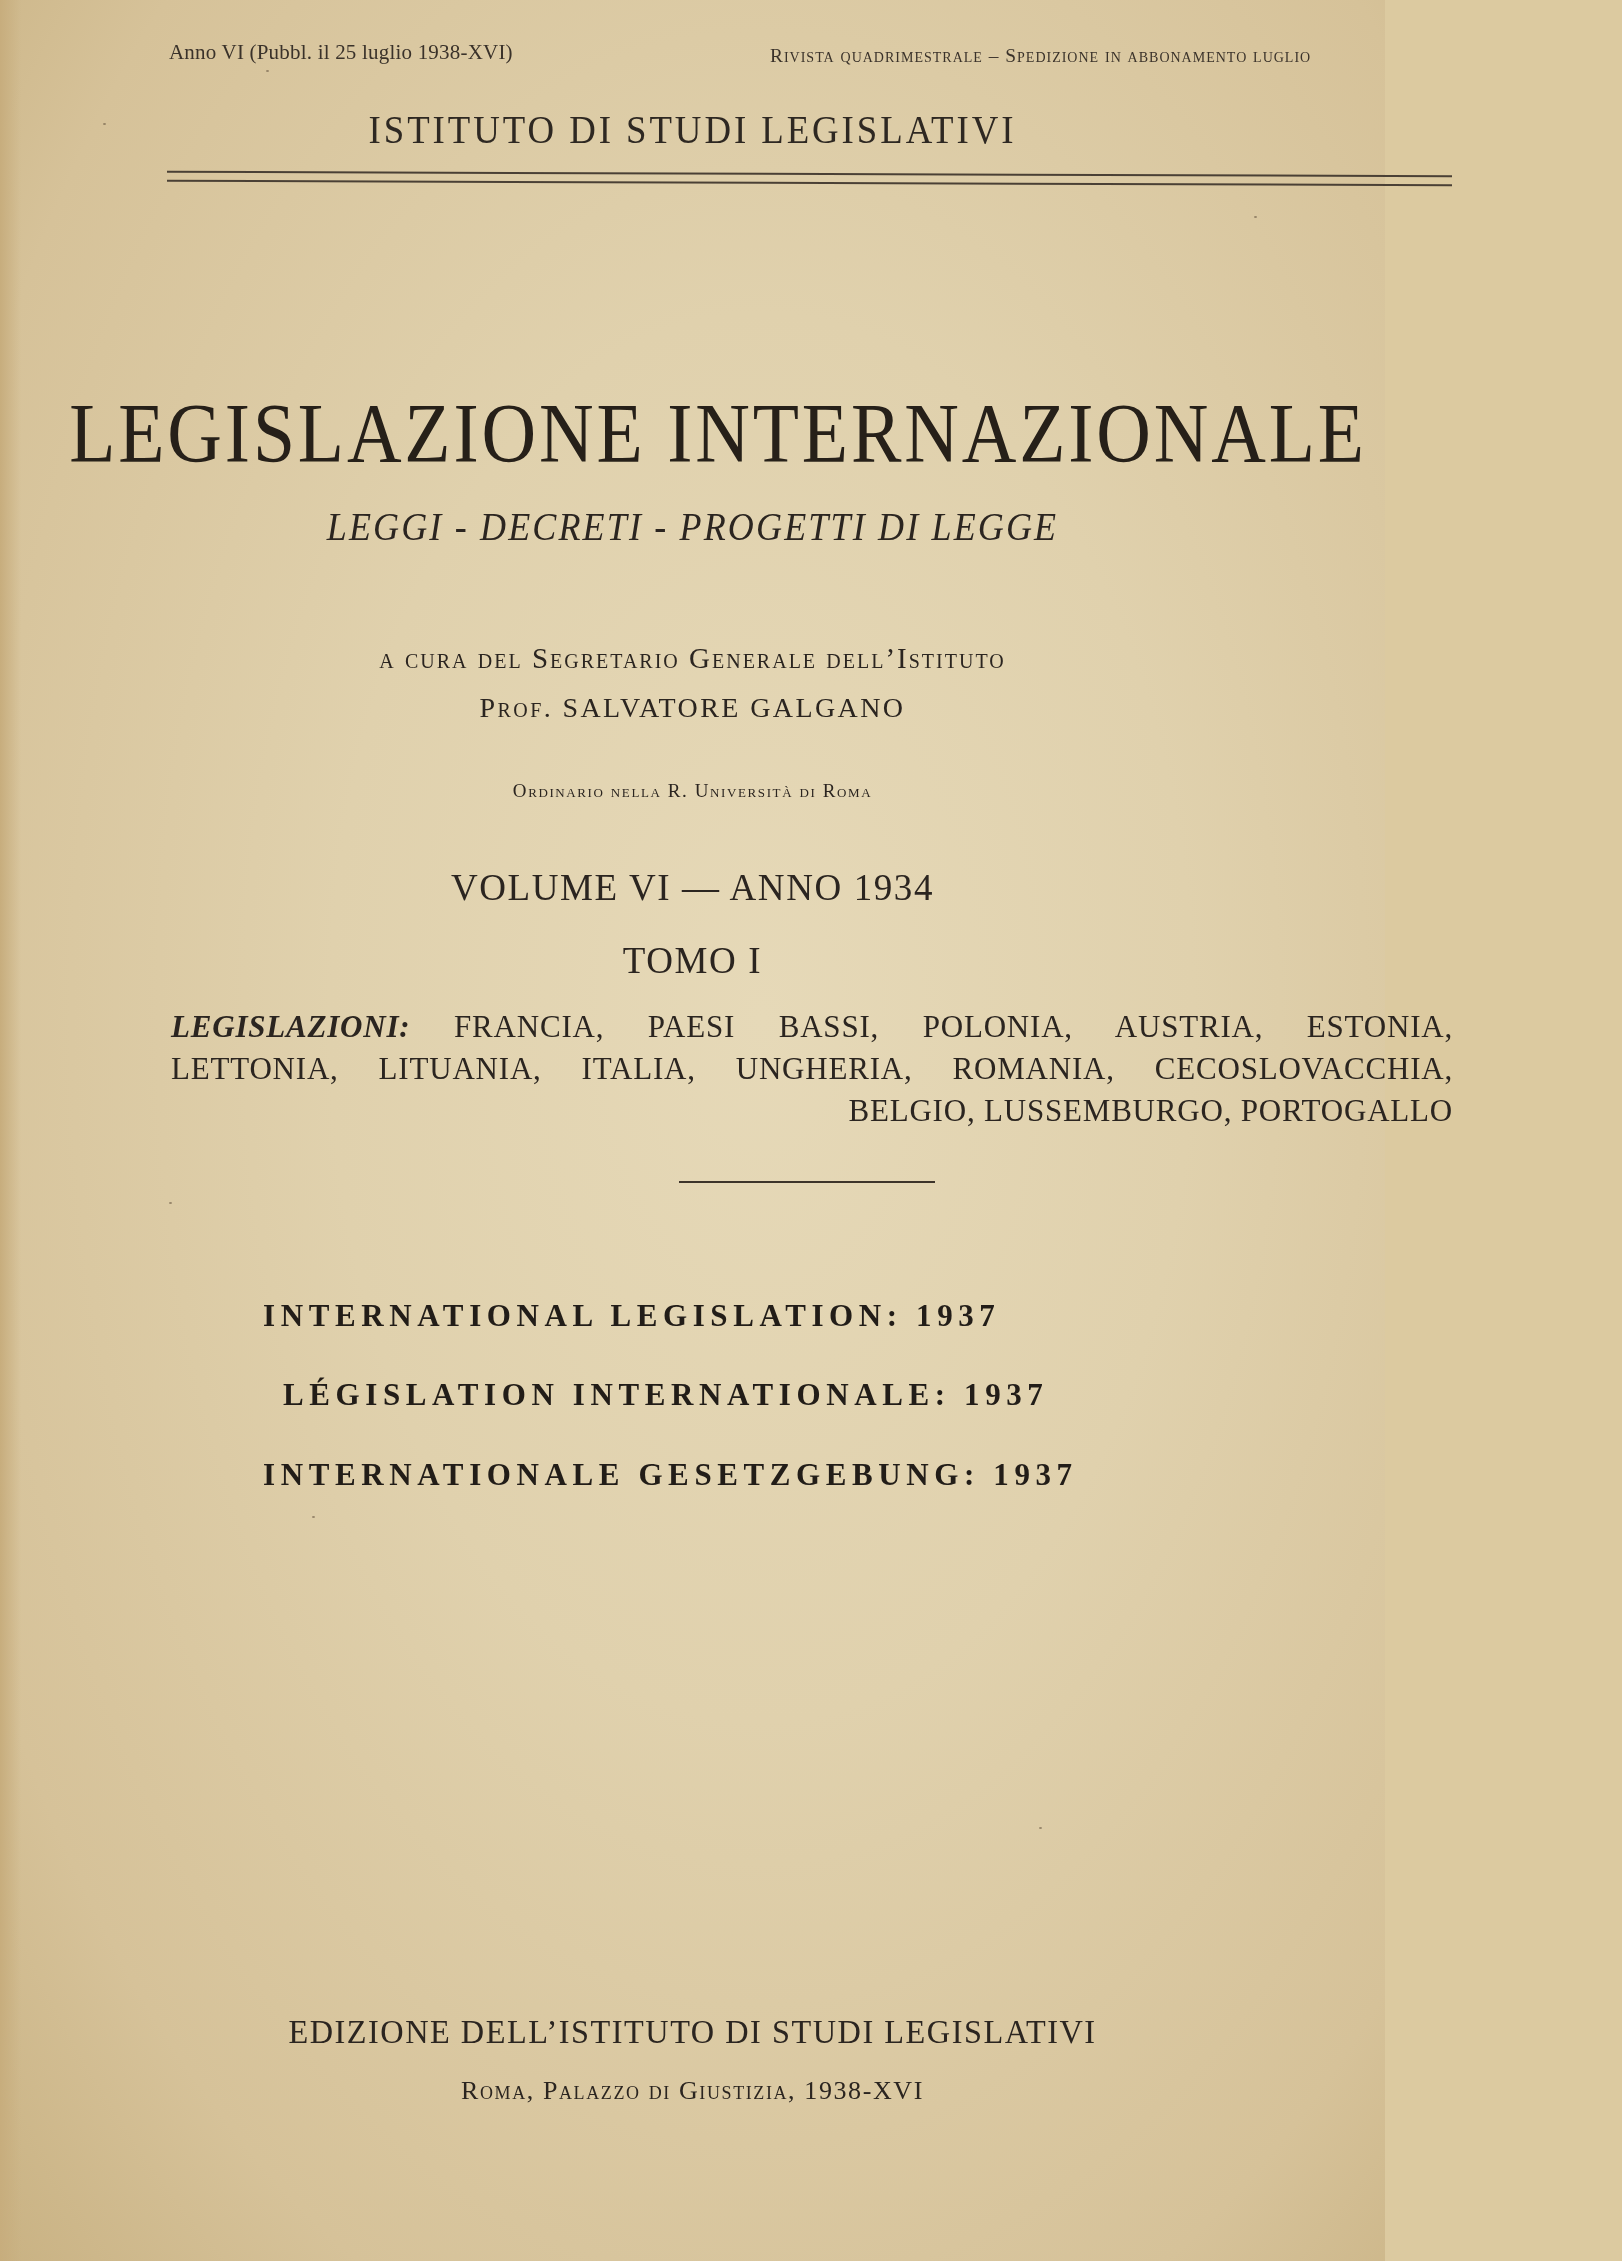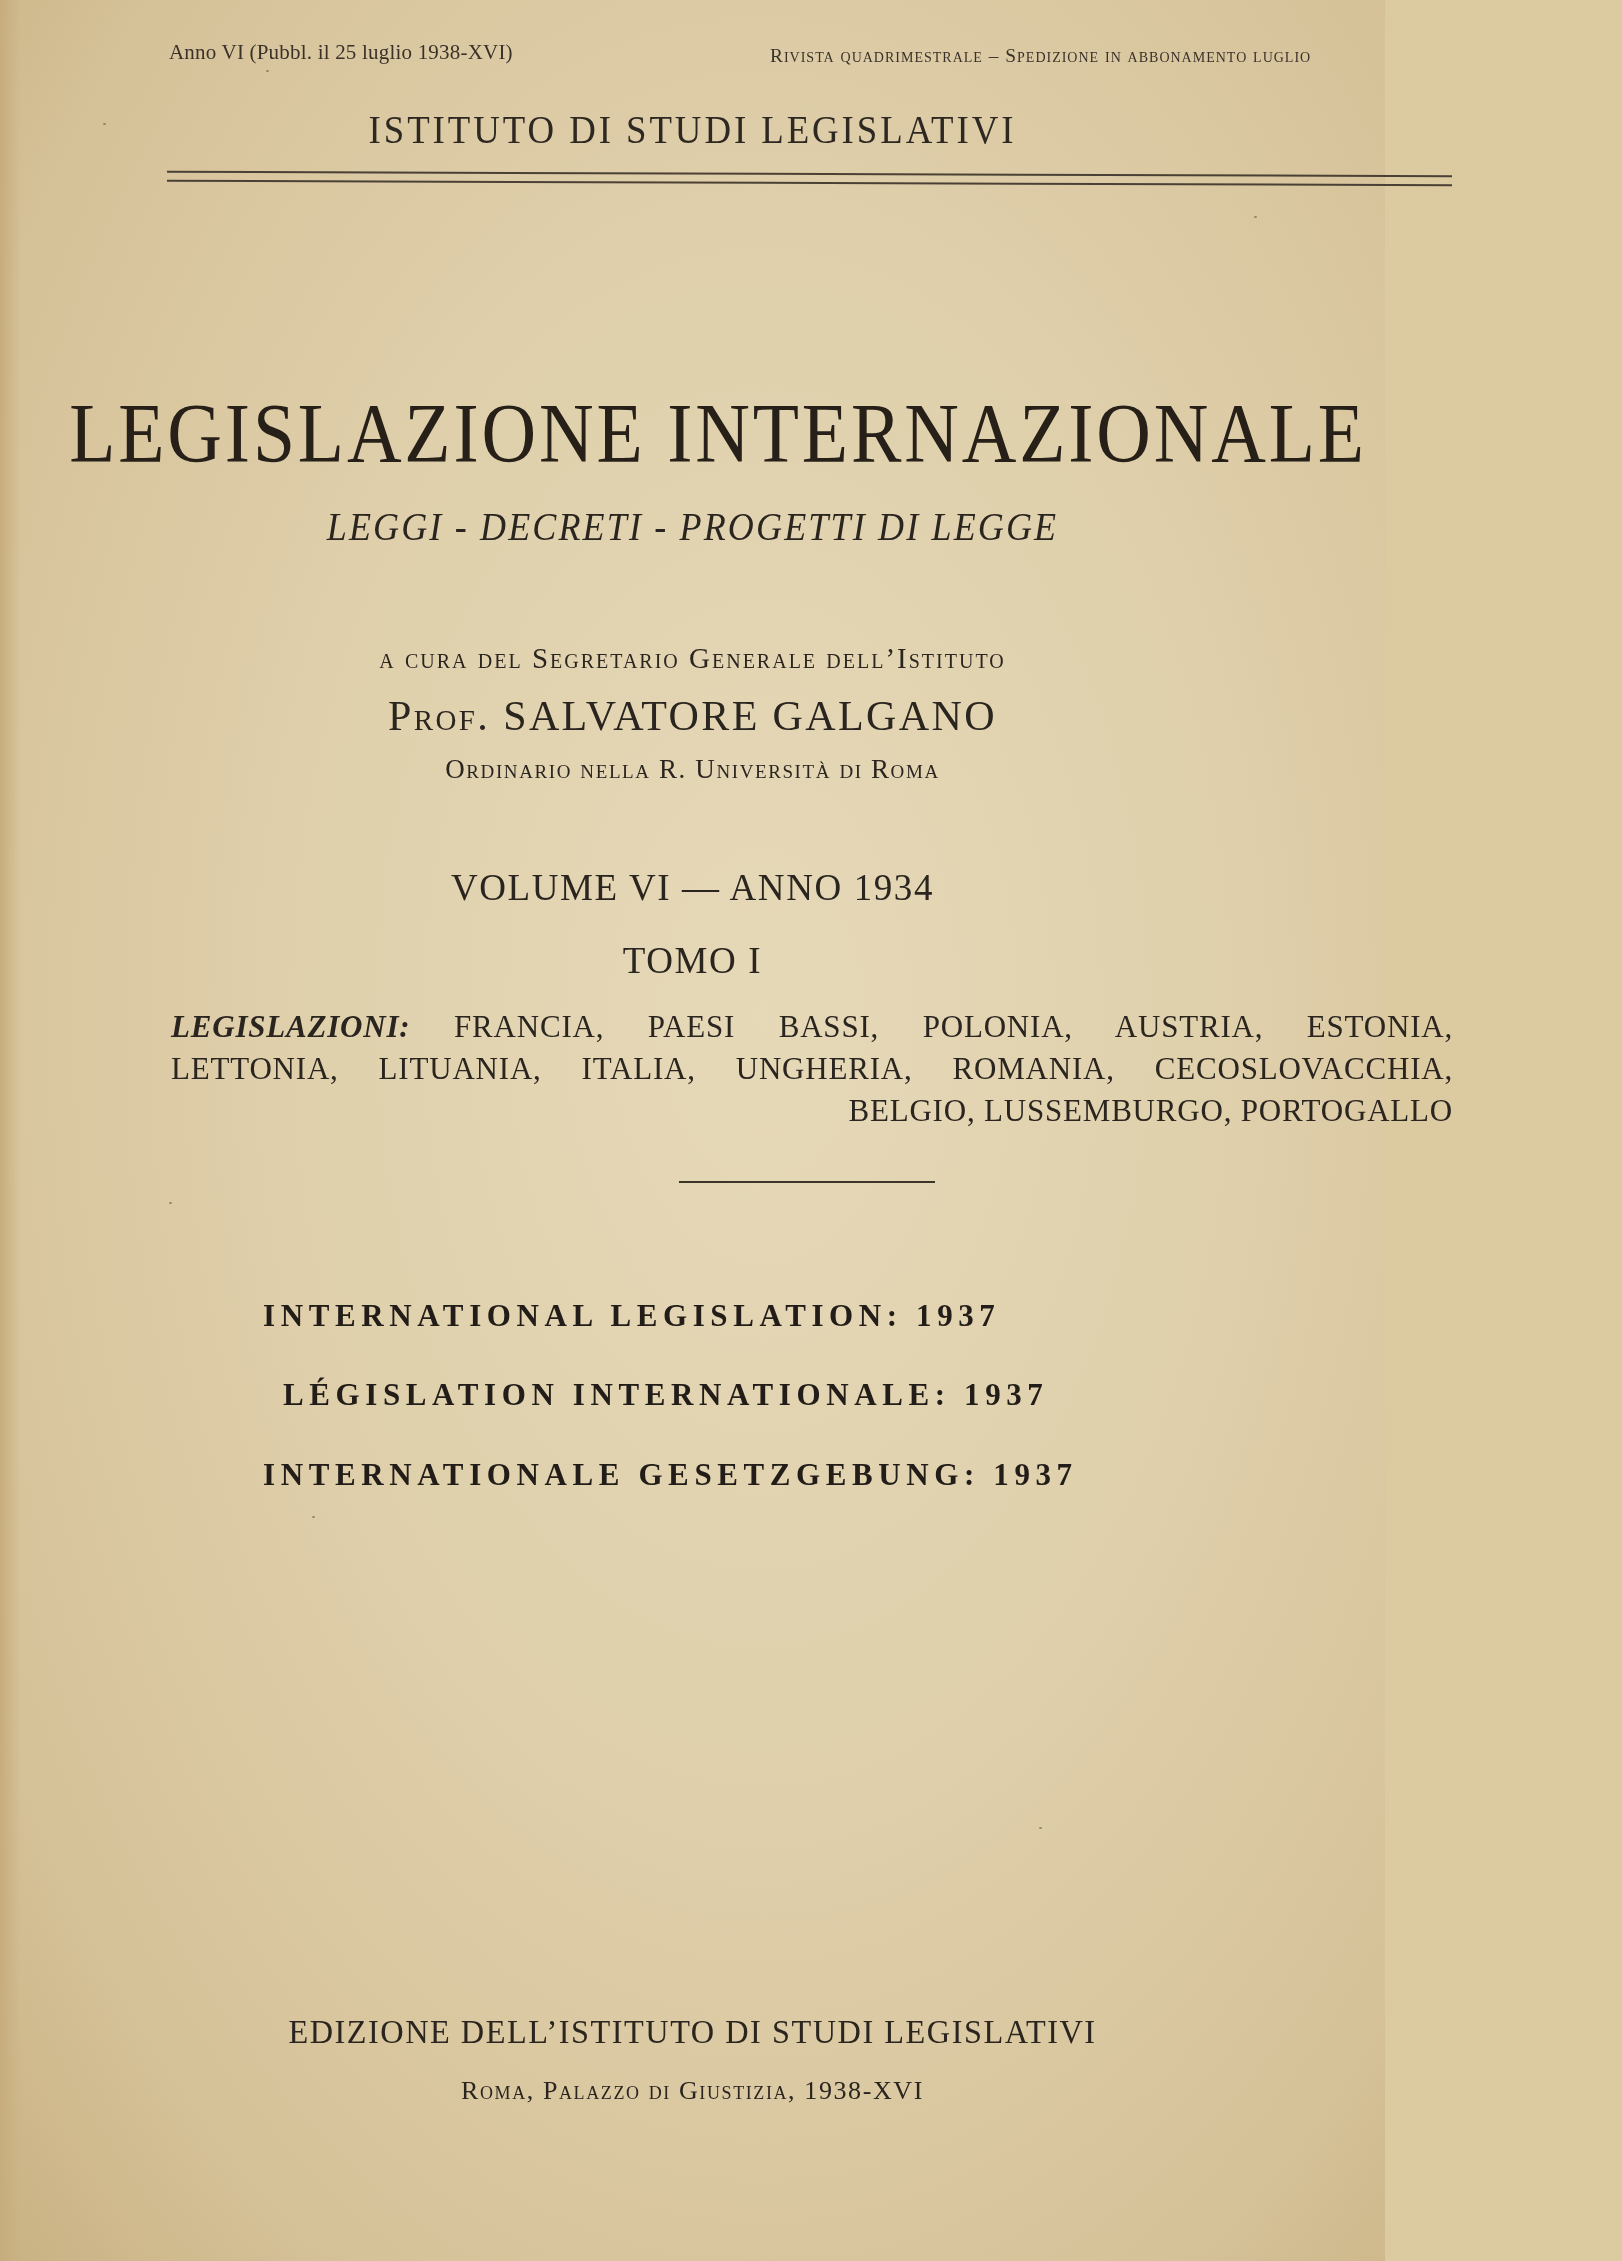--- a/index.html
+++ b/index.html
@@ -79,27 +79,27 @@
       transform: scaleX(0.9);
     }
     .editor-line {
       top: 642px;
       font-size: 29px;
       font-variant: small-caps;
       letter-spacing: 2px;
     }
     .editor-name {
       top: 692px;
-      font-size: 42px;
+      font-size: 28px;
       letter-spacing: 2.4px;
     }
     .editor-name .prof { font-variant: small-caps; }
     .editor-role {
-      top: 754px;
-      font-size: 27px;
+      top: 780px;
+      font-size: 19px;
       font-variant: small-caps;
       letter-spacing: 1.6px;
       font-family: Liberation Serif, serif;
     }
     .volume {
       top: 866px;
       font-size: 37px;
       letter-spacing: 1.6px;
     }
     .tomo {

